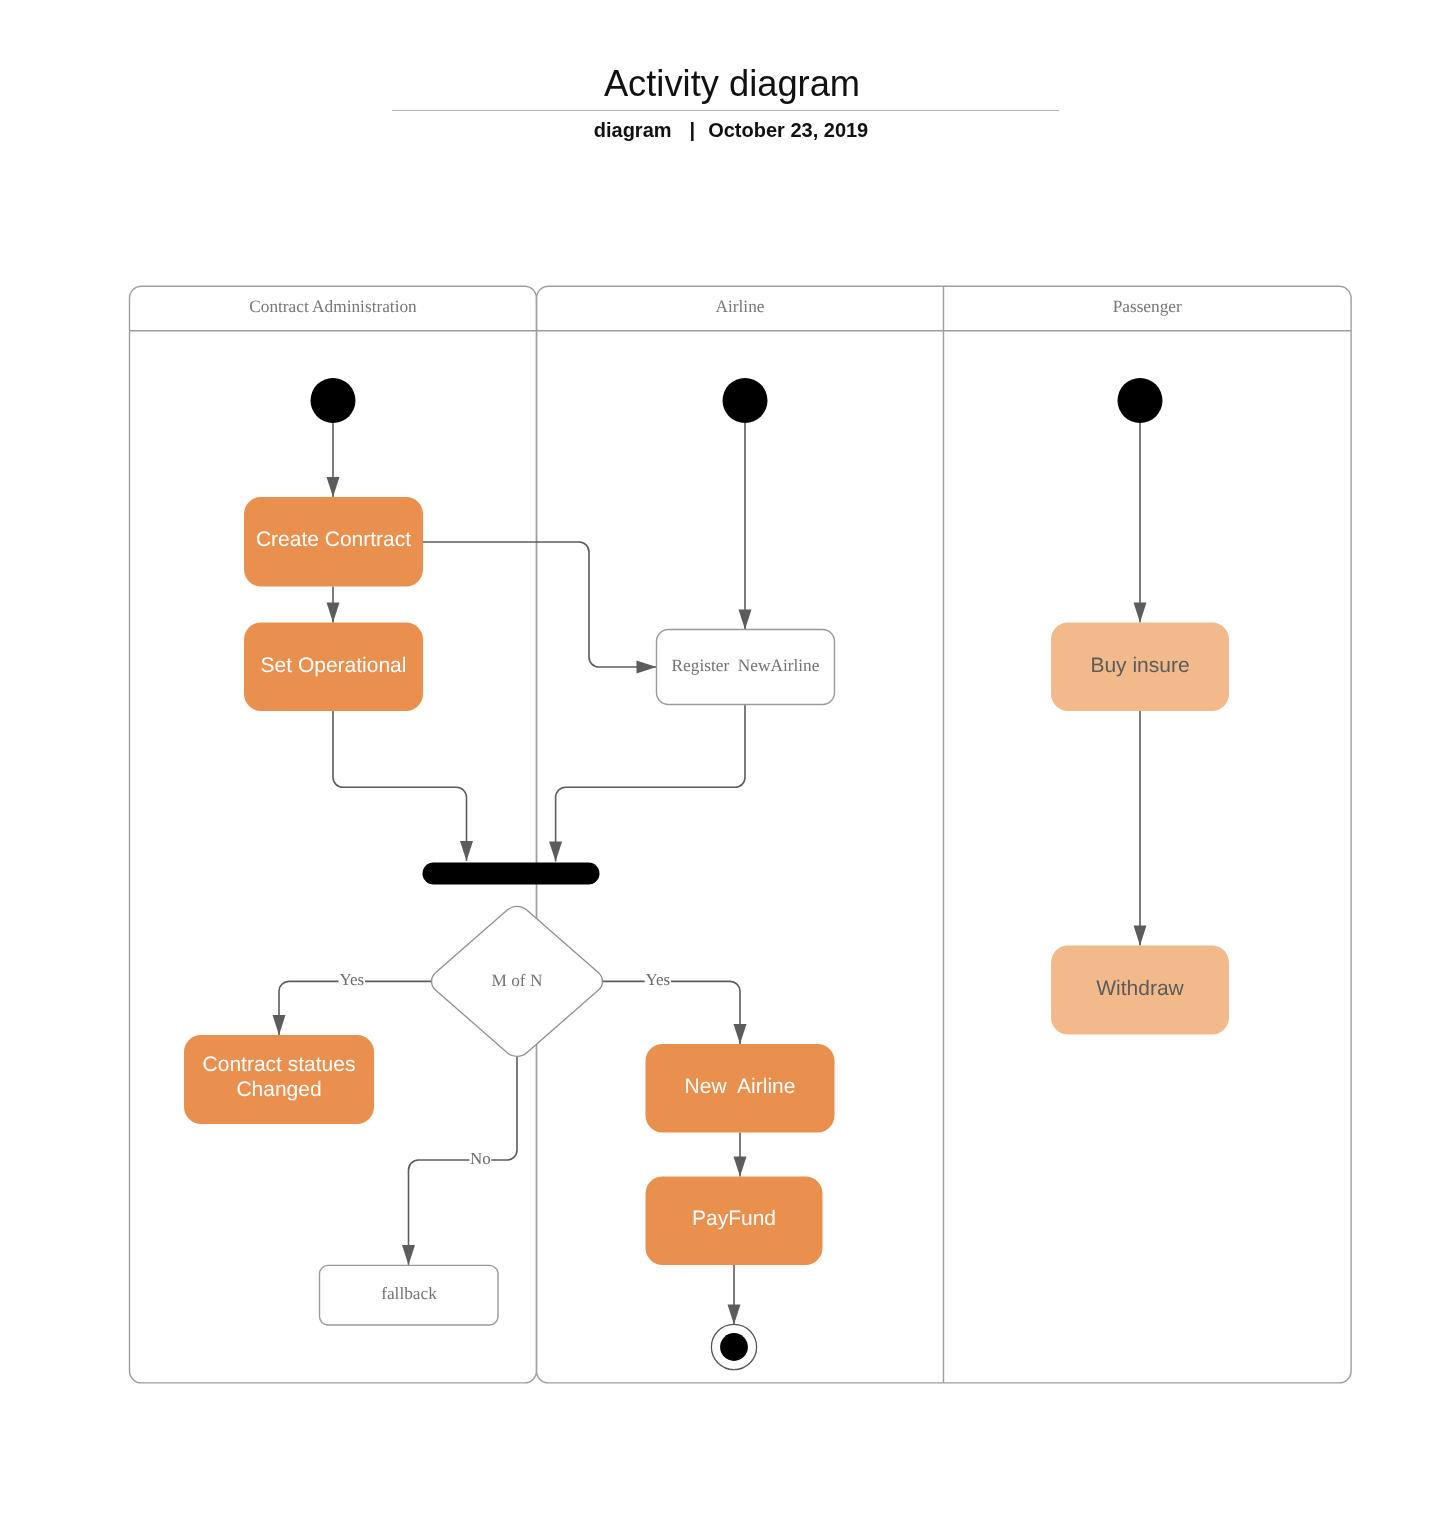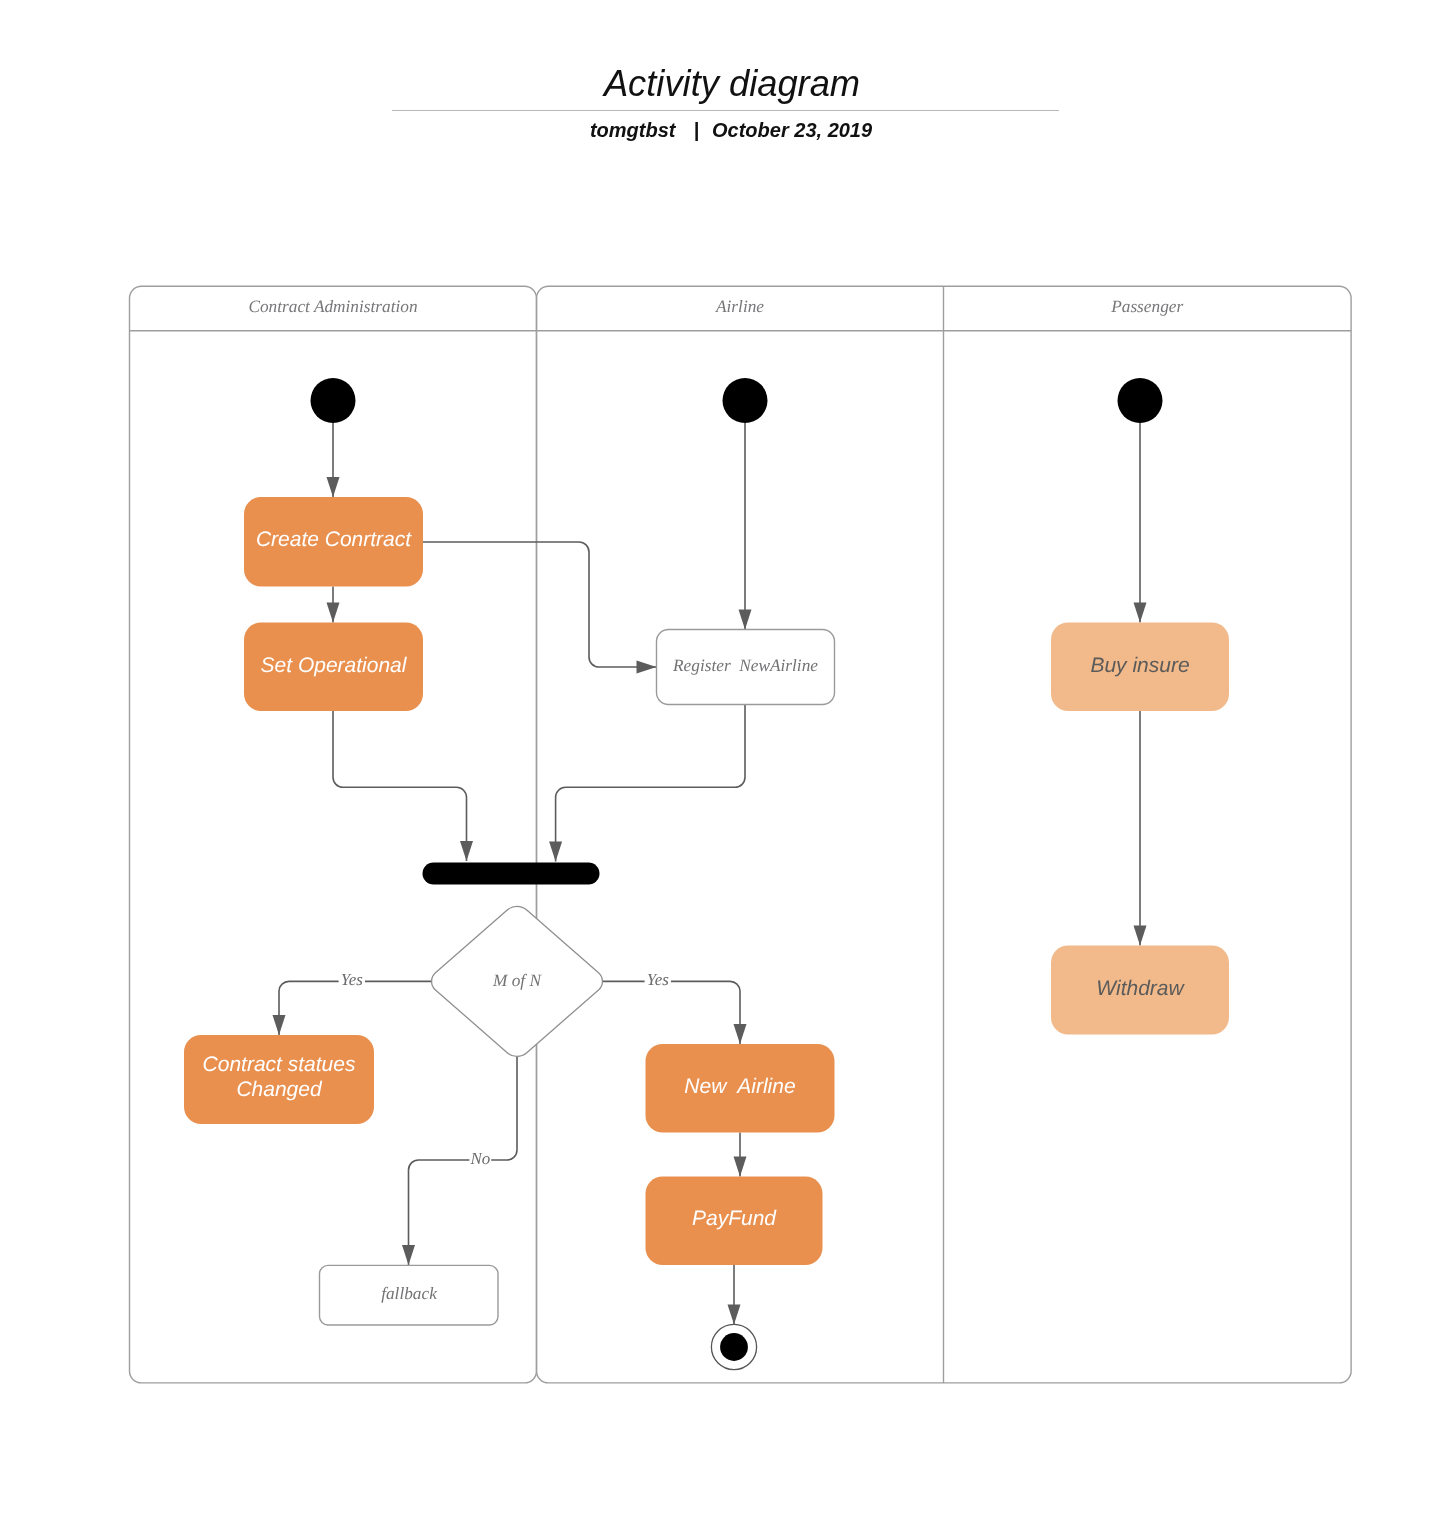--- a/index.html
+++ b/index.html
@@ -4,21 +4,21 @@
 <title>Activity diagram</title>
 <style>
   html, body { margin:0; padding:0; }
   body {
     width:1450px; height:1526px;
     background:#ffffff;
     font-family:"Liberation Sans", sans-serif;
     -webkit-font-smoothing:antialiased;
     overflow:hidden;
   }
-  #page { position:relative; width:1450px; height:1288px; will-change:transform;font-style:italic; }
+  #page { position:relative; width:1450px; height:1288px; will-change:transform; }
 
   
   .doc-title {
     position:absolute; left:7px; top:63px; width:1450px;
     text-align:center;
     font-family:"Liberation Sans", sans-serif;
     font-size:36.3px; font-weight:400; color:#111111;
     letter-spacing:0px; line-height:42px;
   }
   .title-rule {
@@ -58,21 +58,21 @@
     font-size:17px; fill:#6b6b6e;
   }
 </style>
 </head>
 <body>
 
 <div id="page">
 
   <div class="doc-title">Activity diagram</div>
   <div class="title-rule"></div>
-  <div class="byline"><span>tomgtbst</span><span class="sep">|</span><span>October 23, 2019</span></div>
+  <div class="byline"><span>diagram</span><span class="sep">|</span><span>October 23, 2019</span></div>
 
   <svg id="diagram" width="1450" height="1526">
   <defs>
     <marker id="arrowhead" viewBox="0 0 21 14" markerWidth="21" markerHeight="14" refX="20.4" refY="7" orient="auto" markerUnits="userSpaceOnUse">
       <path d="M0.4,0.5 L20.4,7 L0.4,13.5 Z" fill="#5c5c5c"></path>
     </marker>
   </defs>
   <g>
     <path d="M 141.5 286.2 H 524.5 A 12.0 12.0 0 0 1 536.5 298.2 V 1370.9 A 12.0 12.0 0 0 1 524.5 1382.9 H 141.5 A 12.0 12.0 0 0 1 129.5 1370.9 V 298.2 A 12.0 12.0 0 0 1 141.5 286.2 Z" fill="none" stroke="#9e9e9e" stroke-width="1.4"></path>
     <path d="M 548.5 286.2 H 1339.1 A 12.0 12.0 0 0 1 1351.1 298.2 V 1370.9 A 12.0 12.0 0 0 1 1339.1 1382.9 H 548.5 A 12.0 12.0 0 0 1 536.5 1370.9 V 298.2 A 12.0 12.0 0 0 1 548.5 286.2 Z" fill="none" stroke="#9e9e9e" stroke-width="1.4"></path>

